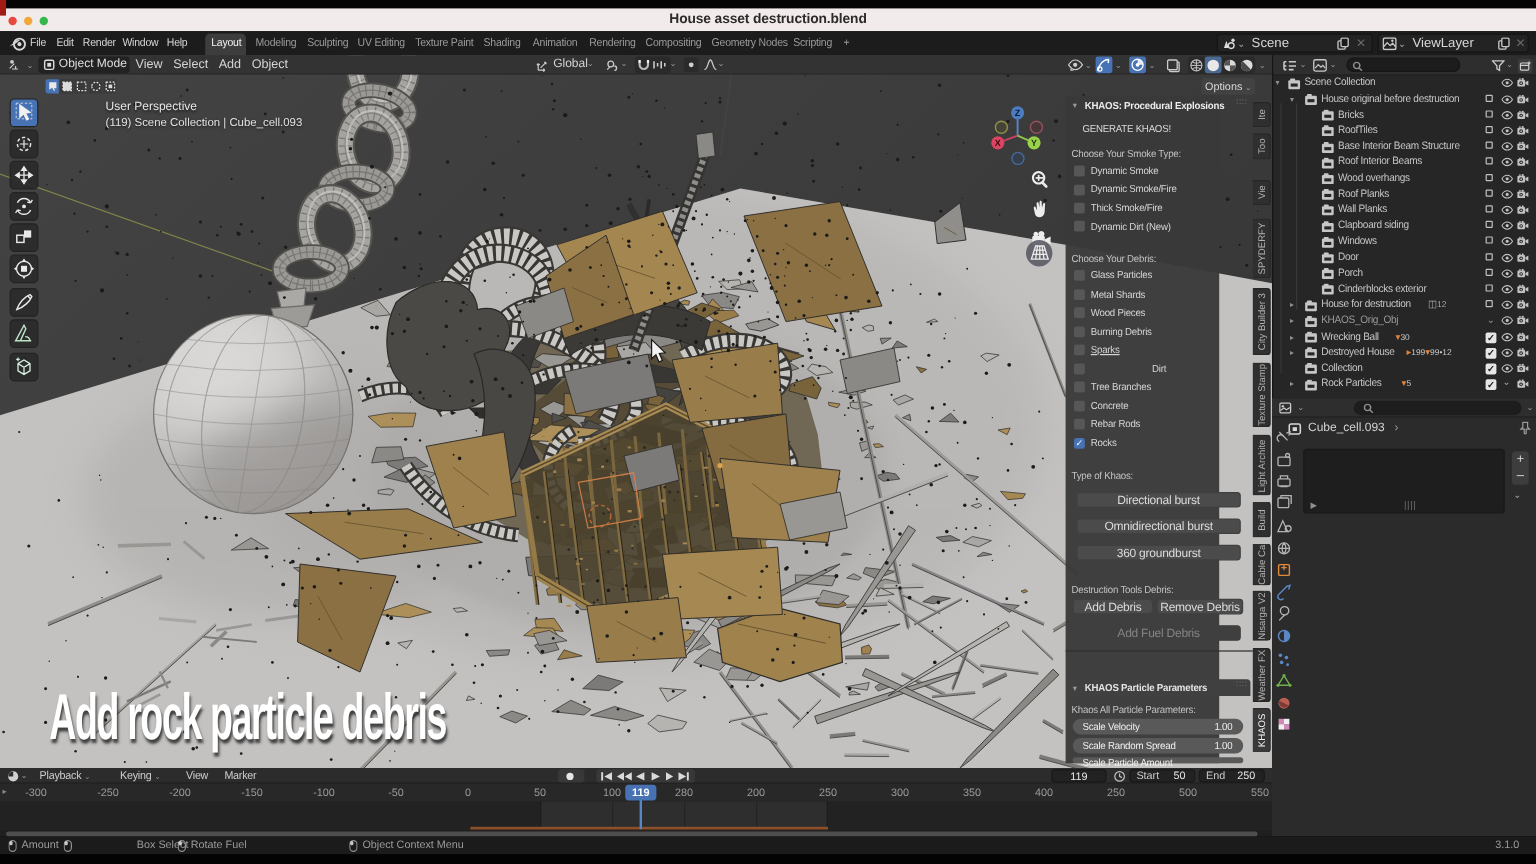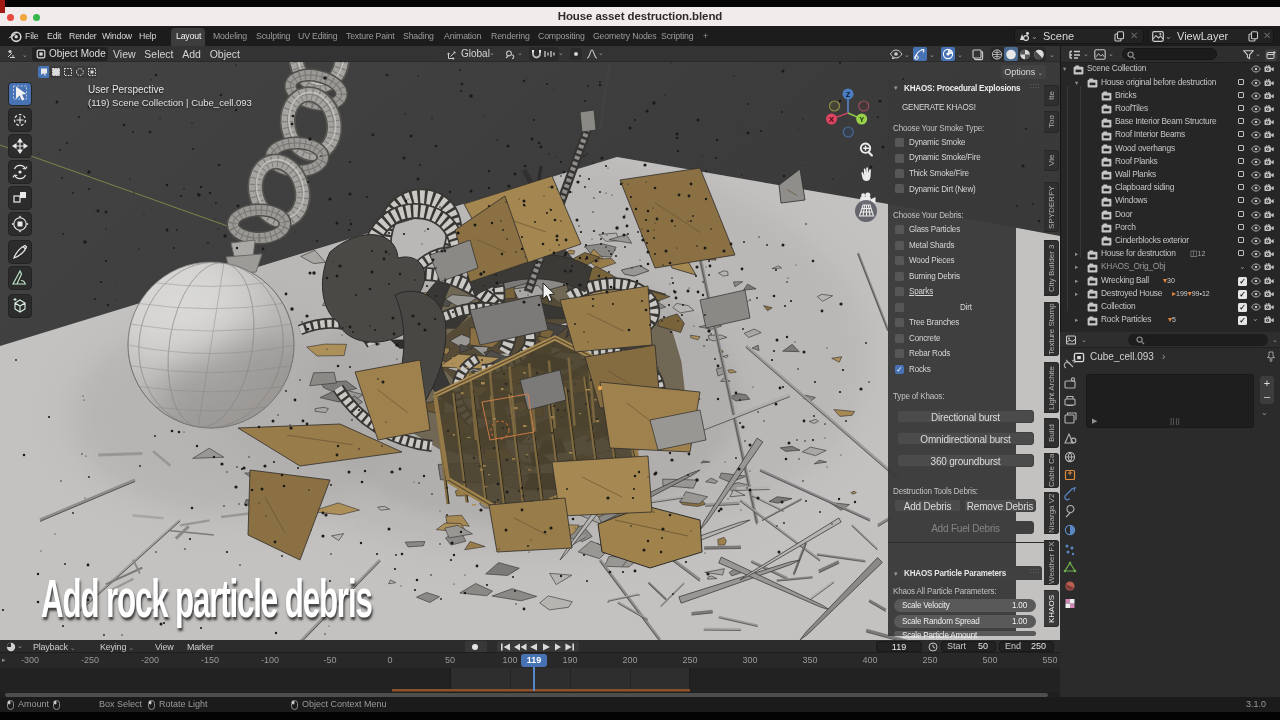--- a/index.html
+++ b/index.html
@@ -2083,21 +2083,21 @@
     <div class="abs" style="left:2px;top:16px;color:#888;font-size:7px;">▸</div>
     <div class="abs" style="left:10px;top:15px;width:40px;text-align:center;color:#9a9a9a;font-size:9px;">-300</div>
     <div class="abs" style="left:70px;top:15px;width:40px;text-align:center;color:#9a9a9a;font-size:9px;">-250</div>
     <div class="abs" style="left:130px;top:15px;width:40px;text-align:center;color:#9a9a9a;font-size:9px;">-200</div>
     <div class="abs" style="left:190px;top:15px;width:40px;text-align:center;color:#9a9a9a;font-size:9px;">-150</div>
     <div class="abs" style="left:250px;top:15px;width:40px;text-align:center;color:#9a9a9a;font-size:9px;">-100</div>
     <div class="abs" style="left:310px;top:15px;width:40px;text-align:center;color:#9a9a9a;font-size:9px;">-50</div>
     <div class="abs" style="left:370px;top:15px;width:40px;text-align:center;color:#9a9a9a;font-size:9px;">0</div>
     <div class="abs" style="left:430px;top:15px;width:40px;text-align:center;color:#9a9a9a;font-size:9px;">50</div>
     <div class="abs" style="left:490px;top:15px;width:40px;text-align:center;color:#9a9a9a;font-size:9px;">100</div>
-    <div class="abs" style="left:550px;top:15px;width:40px;text-align:center;color:#9a9a9a;font-size:9px;">190</div>
+    <div class="abs" style="left:550px;top:15px;width:40px;text-align:center;color:#9a9a9a;font-size:9px;">280</div>
     <div class="abs" style="left:610px;top:15px;width:40px;text-align:center;color:#9a9a9a;font-size:9px;">200</div>
     <div class="abs" style="left:670px;top:15px;width:40px;text-align:center;color:#9a9a9a;font-size:9px;">250</div>
     <div class="abs" style="left:730px;top:15px;width:40px;text-align:center;color:#9a9a9a;font-size:9px;">300</div>
     <div class="abs" style="left:790px;top:15px;width:40px;text-align:center;color:#9a9a9a;font-size:9px;">350</div>
     <div class="abs" style="left:850px;top:15px;width:40px;text-align:center;color:#9a9a9a;font-size:9px;">400</div>
     <div class="abs" style="left:910px;top:15px;width:40px;text-align:center;color:#9a9a9a;font-size:9px;">250</div>
     <div class="abs" style="left:970px;top:15px;width:40px;text-align:center;color:#9a9a9a;font-size:9px;">500</div>
     <div class="abs" style="left:1030px;top:15px;width:40px;text-align:center;color:#9a9a9a;font-size:9px;">550</div>
 
     <div class="abs" style="left:392px;top:48.5px;width:298px;height:2.5px;background:#8a512a;"></div>
@@ -2111,25 +2111,25 @@
   </div>
 
   <div class="abs" id="statusbar" style="left:0;top:697px;width:1280px;height:15px;background:#1b1b1b;">
     <svg class="abs" style="left:7px;top:3px" width="7" height="10">
         <use href="#i-mouse"></use>
       </svg>
     <div class="abs sbt" style="left:18px;">Amount</div>
     <svg class="abs" style="left:53px;top:3px" width="7" height="10">
         <use href="#i-mouse"></use>
       </svg>
-    <div class="abs sbt" style="left:64px;padding-left:35px;">Box Select</div>
+    <div class="abs sbt" style="left:79px;padding-left:35px;">Box Select</div>
     <svg class="abs" style="left:148px;top:3px" width="7" height="10">
         <use href="#i-mouse"></use>
       </svg>
-    <div class="abs sbt" style="left:159px;">Rotate Light</div>
+    <div class="abs sbt" style="left:159px;">Rotate Fuel</div>
     <svg class="abs" style="left:291px;top:3px" width="7" height="10">
         <use href="#i-mouse"></use>
       </svg>
     <div class="abs sbt" style="left:302px;">Object Context Menu</div>
     <div class="abs sbt" style="left:1246px;">3.1.0</div>
   </div>
   <div class="abs" style="left:0;top:712px;width:1280px;height:8px;background:#030303;"></div>
 
 </div>
 

